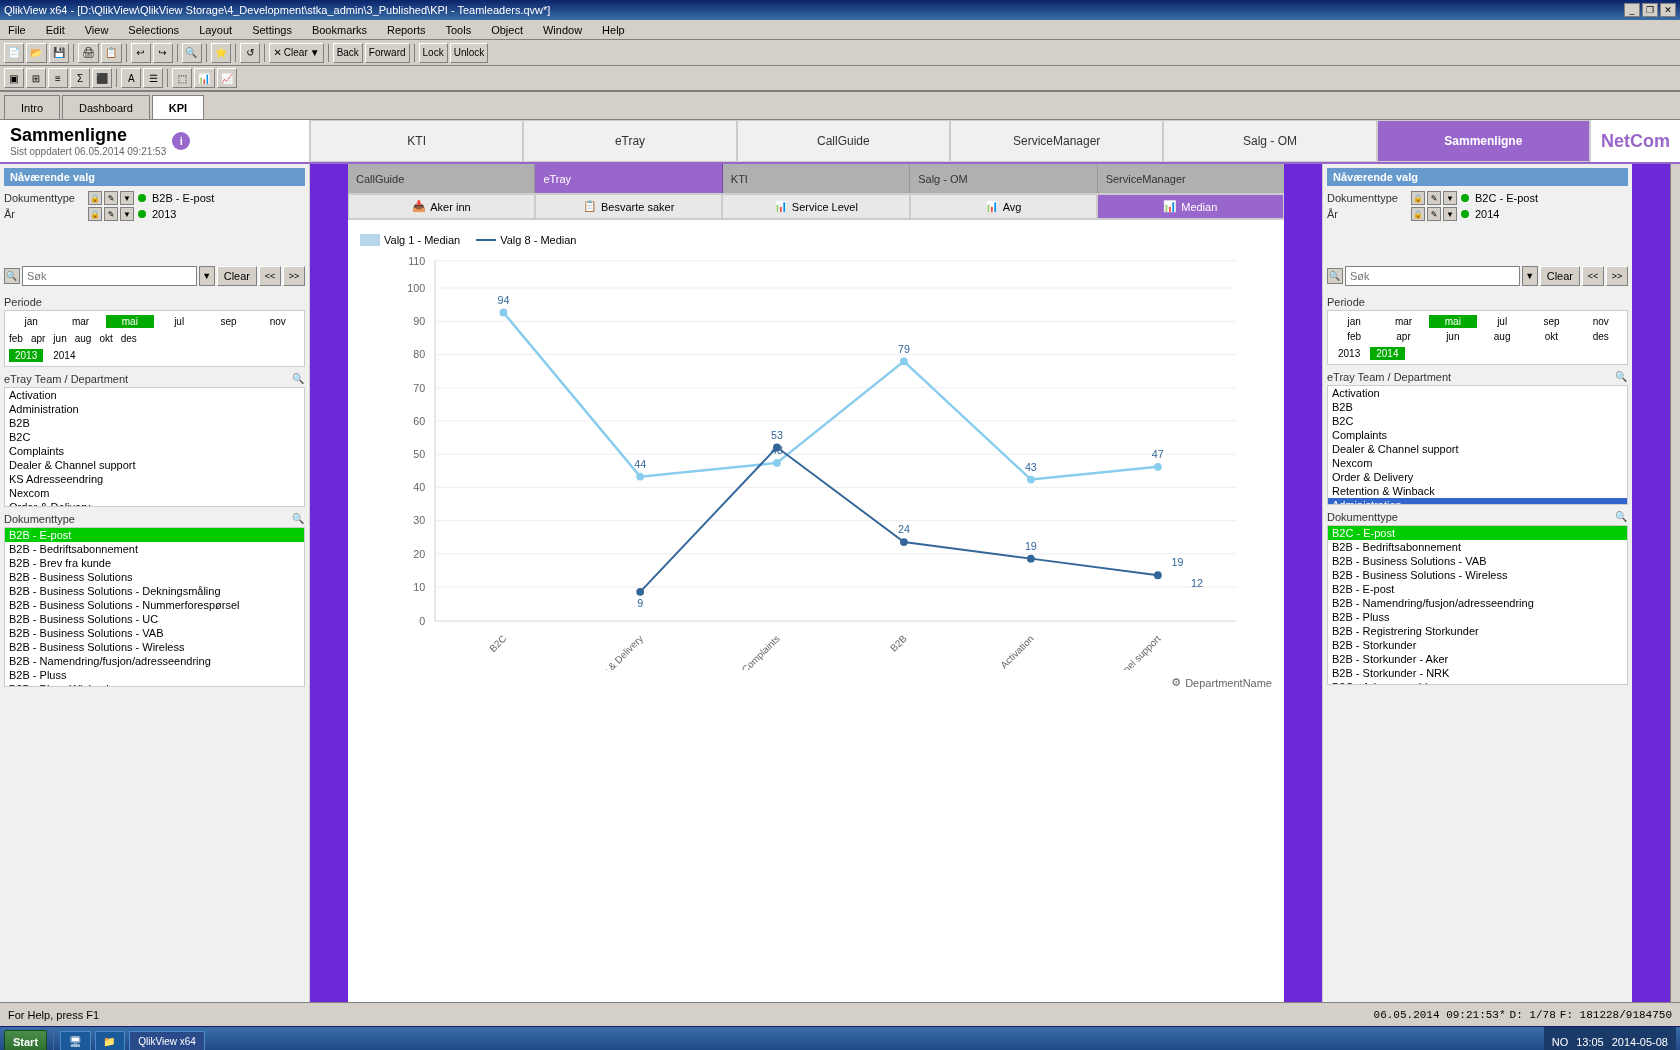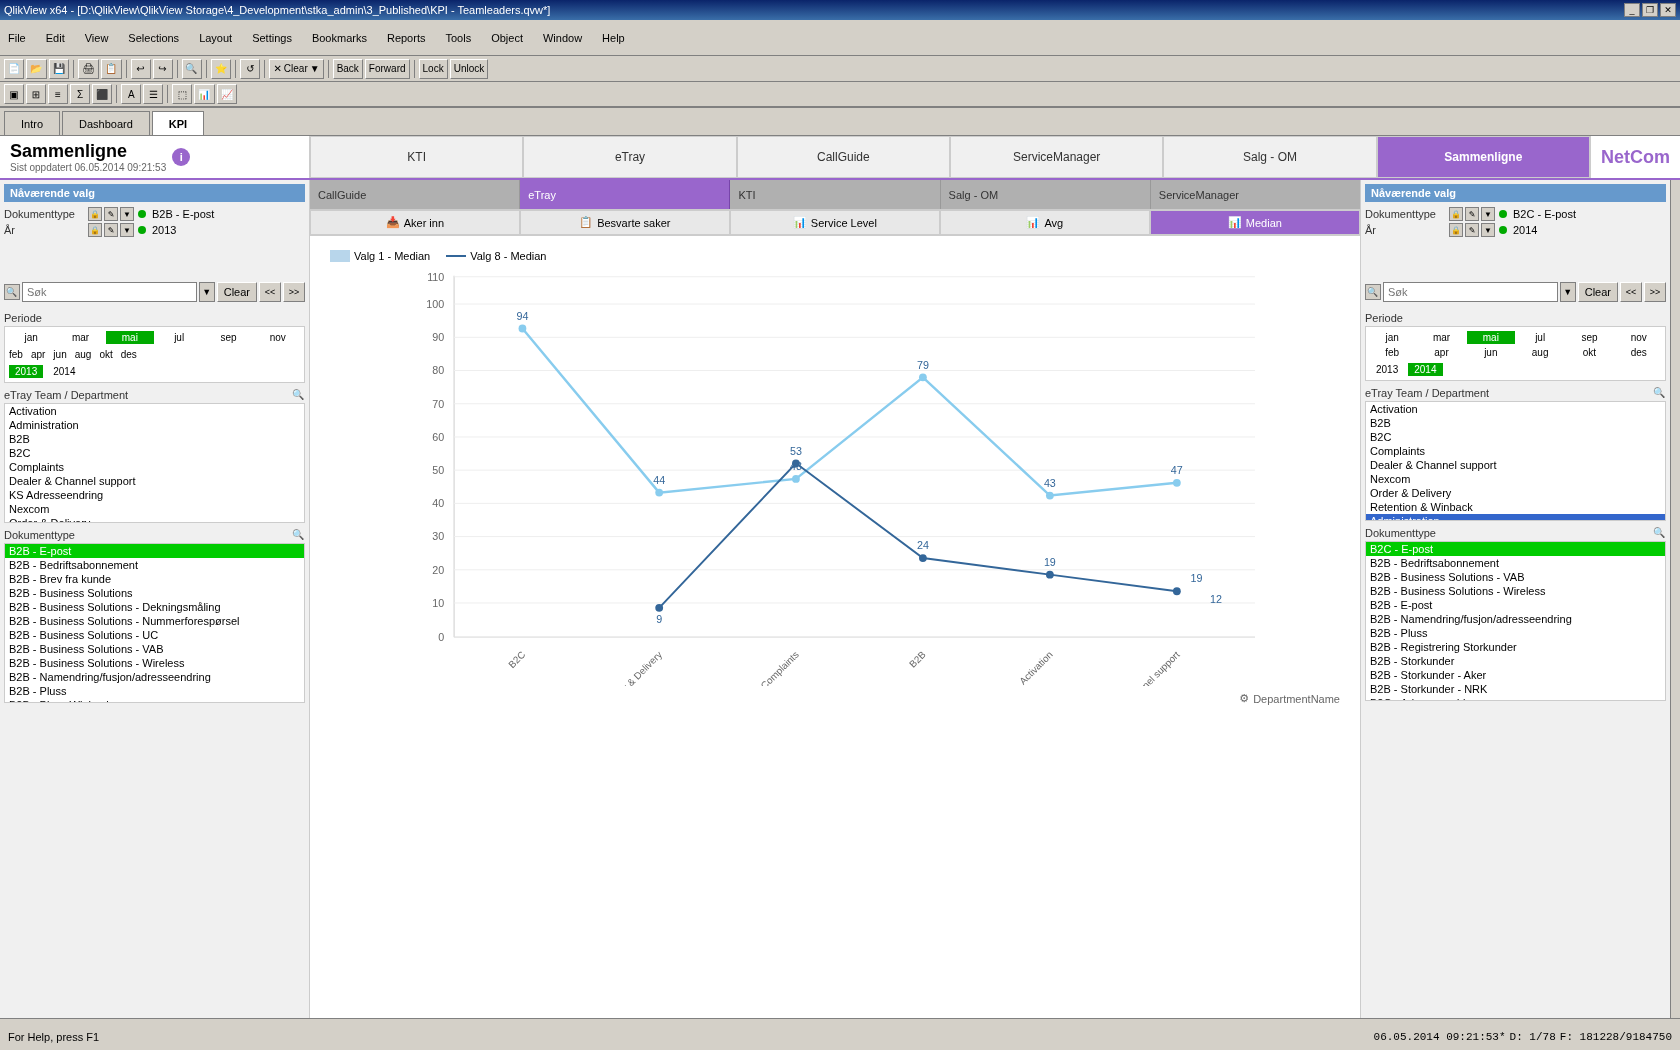--- a/index.html
+++ b/index.html
@@ -4,21 +4,21 @@
   <style>
     * { box-sizing: border-box; margin: 0; padding: 0; }
     body { font-family: 'Segoe UI', Tahoma, Geneva, Verdana, sans-serif; font-size: 11px; background: #d4d0c8; overflow: hidden; width: 1680px; height: 1050px; }
     
     
     #title-bar { background: linear-gradient(to bottom, #0a246a, #3a6ea8); color: white; height: 20px; display: flex; align-items: center; padding: 0 4px; font-size: 11px; }
     #title-bar-controls { margin-left: auto; display: flex; gap: 2px; }
     .title-btn { width: 16px; height: 14px; background: #d4d0c8; border: 1px solid #808080; font-size: 9px; display: flex; align-items: center; justify-content: center; cursor: pointer; color: black; }
     
     
-    #menu-bar { background: #d4d0c8; border-bottom: 1px solid #808080; height: 36px; display: flex; align-items: center; padding: 0 4px; gap: 12px; font-size: 11px; }
+    #menu-bar { background: #d4d0c8; border-bottom: 1px solid #808080; height: 20px; display: flex; align-items: center; padding: 0 4px; gap: 12px; font-size: 11px; }
     .menu-item { cursor: pointer; padding: 1px 4px; }
     
     
     #toolbar1 { background: #d4d0c8; border-bottom: 1px solid #808080; height: 26px; display: flex; align-items: center; padding: 2px 4px; gap: 2px; }
     #toolbar2 { background: #d4d0c8; border-bottom: 2px solid #808080; height: 26px; display: flex; align-items: center; padding: 2px 4px; gap: 2px; }
     .tb-btn { height: 20px; min-width: 20px; background: #d4d0c8; border: 1px solid #808080; border-top-color: #ffffff; border-left-color: #ffffff; font-size: 10px; cursor: pointer; display: flex; align-items: center; justify-content: center; padding: 0 3px; }
     .tb-separator { width: 1px; height: 18px; background: #808080; margin: 0 2px; }
     .tb-btn-label { display: flex; align-items: center; gap: 2px; }
     
     
@@ -33,21 +33,21 @@
     #top-nav { background: #e8e8e8; display: flex; align-items: stretch; border-bottom: 2px solid #9966cc; height: 44px; }
     .nav-section-title { background: white; border-right: 1px solid #ccc; padding: 4px 10px; display: flex; align-items: center; gap: 6px; font-size: 14px; font-weight: bold; min-width: 310px; }
     .nav-title-info { width: 18px; height: 18px; border-radius: 50%; background: #9966cc; color: white; display: flex; align-items: center; justify-content: center; font-size: 11px; font-weight: bold; cursor: pointer; }
     .nav-tabs { display: flex; flex: 1; }
     .nav-tab { flex: 1; display: flex; align-items: center; justify-content: center; border: 1px solid #ccc; background: #f0f0f0; cursor: pointer; font-size: 12px; color: #333; }
     .nav-tab.active { background: #9966cc; color: white; font-weight: bold; }
     .nav-logo { background: white; display: flex; align-items: center; justify-content: center; padding: 0 10px; border-left: 1px solid #ccc; }
     .netcom-logo { font-size: 18px; font-weight: bold; color: #9966cc; text-align: right; }
     
     
-    #content-area { display: flex; flex: 1; overflow: hidden; }
+    #content-area { display: flex; flex: 1; overflow: hidden; gap: 38px; }
     
     
     #left-panel { width: 310px; background: #f0f0f0; border-right: 1px solid #ccc; display: flex; flex-direction: column; padding: 4px; overflow-y: auto; }
     
     
     #right-panel { width: 310px; background: #f0f0f0; border-left: 1px solid #ccc; display: flex; flex-direction: column; padding: 4px; overflow-y: auto; }
     
     
     #center-panel { flex: 1; background: white; display: flex; flex-direction: column; }
     .navaerende-valg { background: #6699cc; color: white; padding: 3px 6px; font-size: 11px; font-weight: bold; margin-bottom: 4px; }
@@ -85,32 +85,32 @@
     
     
     #center-sub-nav { background: #e0e0e0; border-bottom: 1px solid #ccc; height: 28px; display: flex; }
     
     
     #center-metric-tabs { display: flex; border-bottom: 1px solid #ccc; height: 26px; background: #f0f0f0; }
     .metric-tab { flex: 1; display: flex; align-items: center; justify-content: center; border: 1px solid #ccc; background: #e8e8e8; font-size: 11px; cursor: pointer; gap: 4px; }
     .metric-tab.active { background: #9966cc; color: white; }
     
     
-    #chart-area { flex: 1; padding: 10px 20px; position: relative; }
+    #chart-area { flex: 1; padding: 10px 12px; position: relative; }
     
     
     .chart-legend { display: flex; gap: 16px; padding: 4px 0; font-size: 11px; }
     .legend-item { display: flex; align-items: center; gap: 4px; }
     .legend-line { width: 20px; height: 2px; background: #336699; }
     
     
     #chart-svg { width: 100%; height: 420px; }
     
     
-    #status-bar { background: #d4d0c8; border-top: 1px solid #808080; height: 36px; display: flex; align-items: center; padding: 0 8px; font-size: 11px; gap: 16px; }
+    #status-bar { background: #d4d0c8; border-top: 1px solid #808080; height: 24px; display: flex; align-items: center; padding: 0 8px; font-size: 11px; gap: 16px; }
     #status-right { margin-left: auto; display: flex; gap: 4px; font-family: Liberation Mono, monospace; }
     
     
     #taskbar { background: linear-gradient(to bottom, #3a6ea8, #1a4080); height: 30px; display: flex; align-items: center; padding: 0 4px; gap: 4px; border-top: 1px solid #1a1a6a; }
     .start-btn { height: 24px; background: linear-gradient(to bottom, #4a8e4a, #2a6a2a); border: 1px solid #1a4a1a; color: white; padding: 0 8px; font-size: 11px; font-weight: bold; cursor: pointer; border-radius: 2px; }
     .taskbar-item { height: 22px; background: #1a5a9a; border: 1px solid #4a8acc; color: white; padding: 0 8px; font-size: 10px; cursor: pointer; display: flex; align-items: center; }
     .taskbar-right { margin-left: auto; display: flex; align-items: center; gap: 8px; color: white; font-size: 11px; background: #1a3a6a; padding: 0 8px; height: 100%; }
     
     .scrollbar-v { width: 10px; background: #d4d0c8; border-left: 1px solid #808080; }
   </style>

